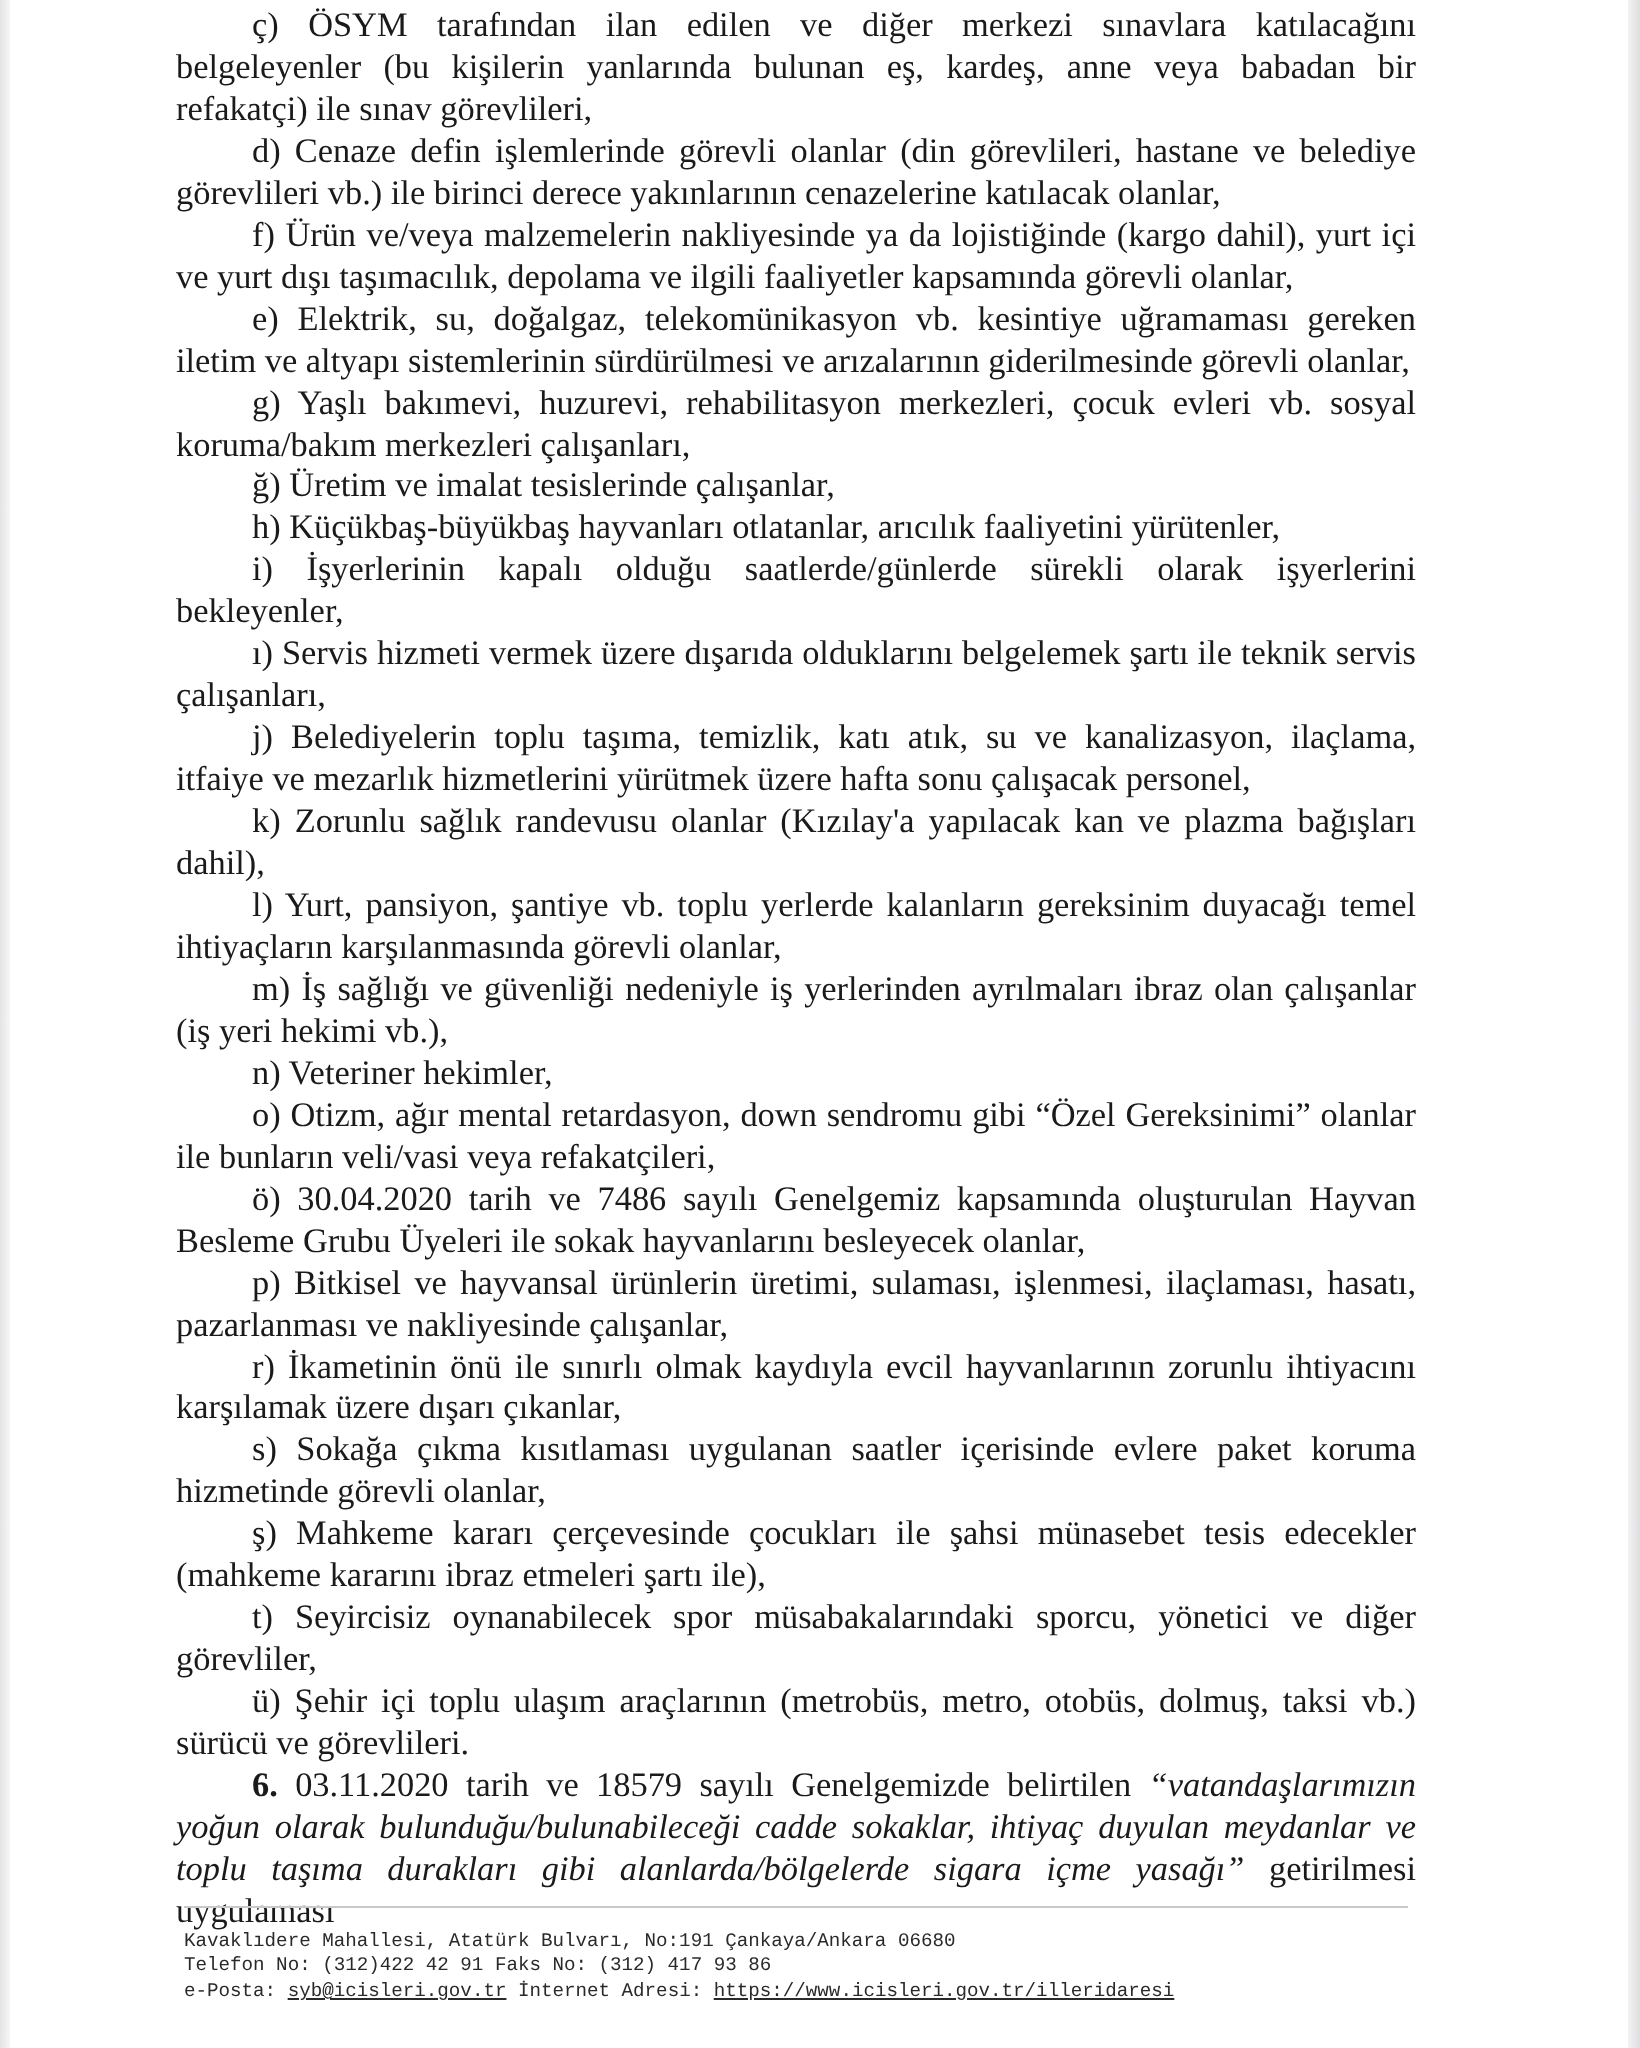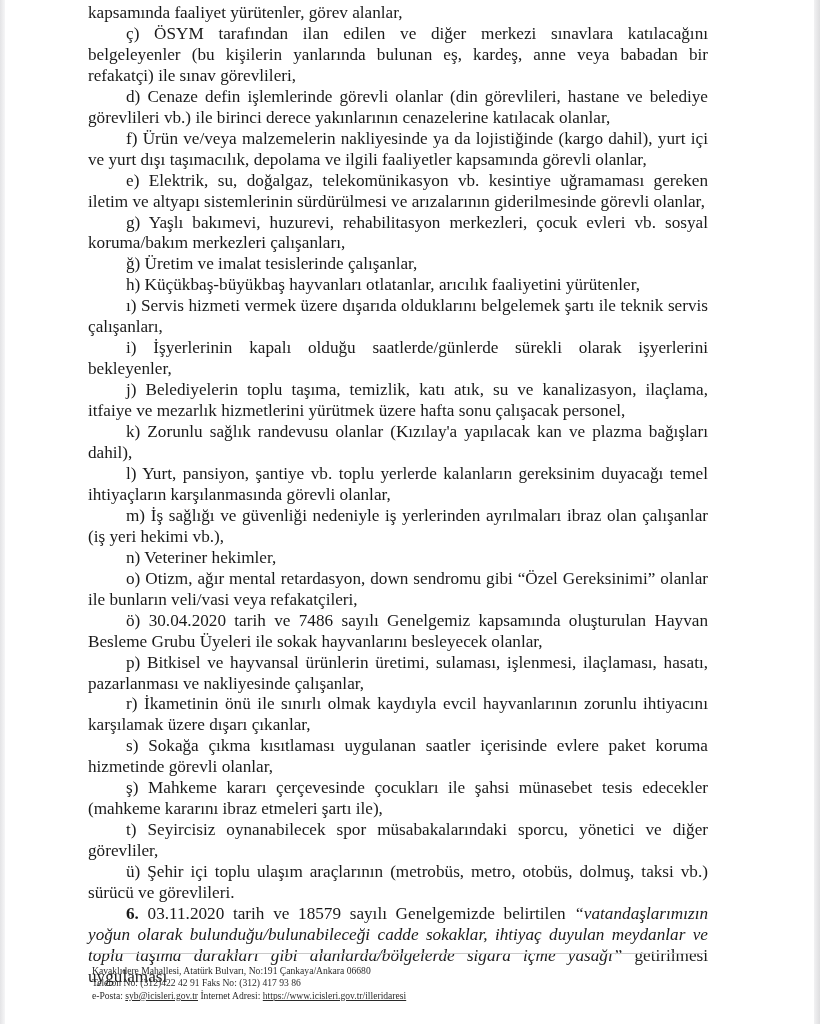--- a/index.html
+++ b/index.html
@@ -12,41 +12,40 @@
     font-family: "Liberation Serif", serif; font-size: 17.2px; line-height: 20.95px;
     color: #1a1a1a; text-align: justify; }
   .doc p { margin: 0; }
   .doc p.ind { text-indent: 38px; }
   .doc .num { font-weight: bold; }
   .doc .it { font-style: italic; }
   .footer-rule { position: absolute; left: 92px; top: 953px; width: 612px; height: 0;
     border-top: 1.5px solid #c9c9c9; }
   .footer { position: absolute; left: 92px; top: 965px; width: 620px;
     font-family: "Liberation Serif", serif; font-size: 9.6px; line-height: 12.4px; color: #2a2a2a; }
-  .footer p { margin: 0; white-space: nowrap; }
+  .footer p { margin: 0; white-space: nowrap; font-family: Liberation Mono, monospace; }
   .footer a { color: #2a2a2a; text-decoration: underline; }
 </style>
 </head>
 <body>
 
 <div class="page-edge-left"></div>
 <div class="page-edge-right"></div>
 
 <div class="doc">
   <div id="para-list">
-      <p>kapsamında faaliyet yürütenler, görev alanlar,</p>
       <p class="ind">ç) ÖSYM tarafından ilan edilen ve diğer merkezi sınavlara katılacağını belgeleyenler (bu kişilerin yanlarında bulunan eş, kardeş, anne veya babadan bir refakatçi) ile sınav görevlileri,</p>
       <p class="ind">d) Cenaze defin işlemlerinde görevli olanlar (din görevlileri, hastane ve belediye görevlileri vb.) ile birinci derece yakınlarının cenazelerine katılacak olanlar,</p>
       <p class="ind">f) Ürün ve/veya malzemelerin nakliyesinde ya da lojistiğinde (kargo dahil), yurt içi ve yurt dışı taşımacılık, depolama ve ilgili faaliyetler kapsamında görevli olanlar,</p>
       <p class="ind">e) Elektrik, su, doğalgaz, telekomünikasyon vb. kesintiye uğramaması gereken iletim ve altyapı sistemlerinin sürdürülmesi ve arızalarının giderilmesinde görevli olanlar,</p>
       <p class="ind">g) Yaşlı bakımevi, huzurevi, rehabilitasyon merkezleri, çocuk evleri vb. sosyal koruma/bakım merkezleri çalışanları,</p>
       <p class="ind">ğ) Üretim ve imalat tesislerinde çalışanlar,</p>
       <p class="ind">h) Küçükbaş-büyükbaş hayvanları otlatanlar, arıcılık faaliyetini yürütenler,</p>
+      <p class="ind">i) İşyerlerinin kapalı olduğu saatlerde/günlerde sürekli olarak işyerlerini bekleyenler,</p>
       <p class="ind">ı) Servis hizmeti vermek üzere dışarıda olduklarını belgelemek şartı ile teknik servis çalışanları,</p>
-      <p class="ind">i) İşyerlerinin kapalı olduğu saatlerde/günlerde sürekli olarak işyerlerini bekleyenler,</p>
       <p class="ind">j) Belediyelerin toplu taşıma, temizlik, katı atık, su ve kanalizasyon, ilaçlama, itfaiye ve mezarlık hizmetlerini yürütmek üzere hafta sonu çalışacak personel,</p>
       <p class="ind">k) Zorunlu sağlık randevusu olanlar (Kızılay'a yapılacak kan ve plazma bağışları dahil),</p>
       <p class="ind">l) Yurt, pansiyon, şantiye vb. toplu yerlerde kalanların gereksinim duyacağı temel ihtiyaçların karşılanmasında görevli olanlar,</p>
       <p class="ind">m) İş sağlığı ve güvenliği nedeniyle iş yerlerinden ayrılmaları ibraz olan çalışanlar (iş yeri hekimi vb.),</p>
       <p class="ind">n) Veteriner hekimler,</p>
       <p class="ind">o) Otizm, ağır mental retardasyon, down sendromu gibi “Özel Gereksinimi” olanlar ile bunların veli/vasi veya refakatçileri,</p>
       <p class="ind">ö) 30.04.2020 tarih ve 7486 sayılı Genelgemiz kapsamında oluşturulan Hayvan Besleme Grubu Üyeleri ile sokak hayvanlarını besleyecek olanlar,</p>
       <p class="ind">p) Bitkisel ve hayvansal ürünlerin üretimi, sulaması, işlenmesi, ilaçlaması, hasatı, pazarlanması ve nakliyesinde çalışanlar,</p>
       <p class="ind">r) İkametinin önü ile sınırlı olmak kaydıyla evcil hayvanlarının zorunlu ihtiyacını karşılamak üzere dışarı çıkanlar,</p>
       <p class="ind">s) Sokağa çıkma kısıtlaması uygulanan saatler içerisinde evlere paket koruma hizmetinde görevli olanlar,</p>

